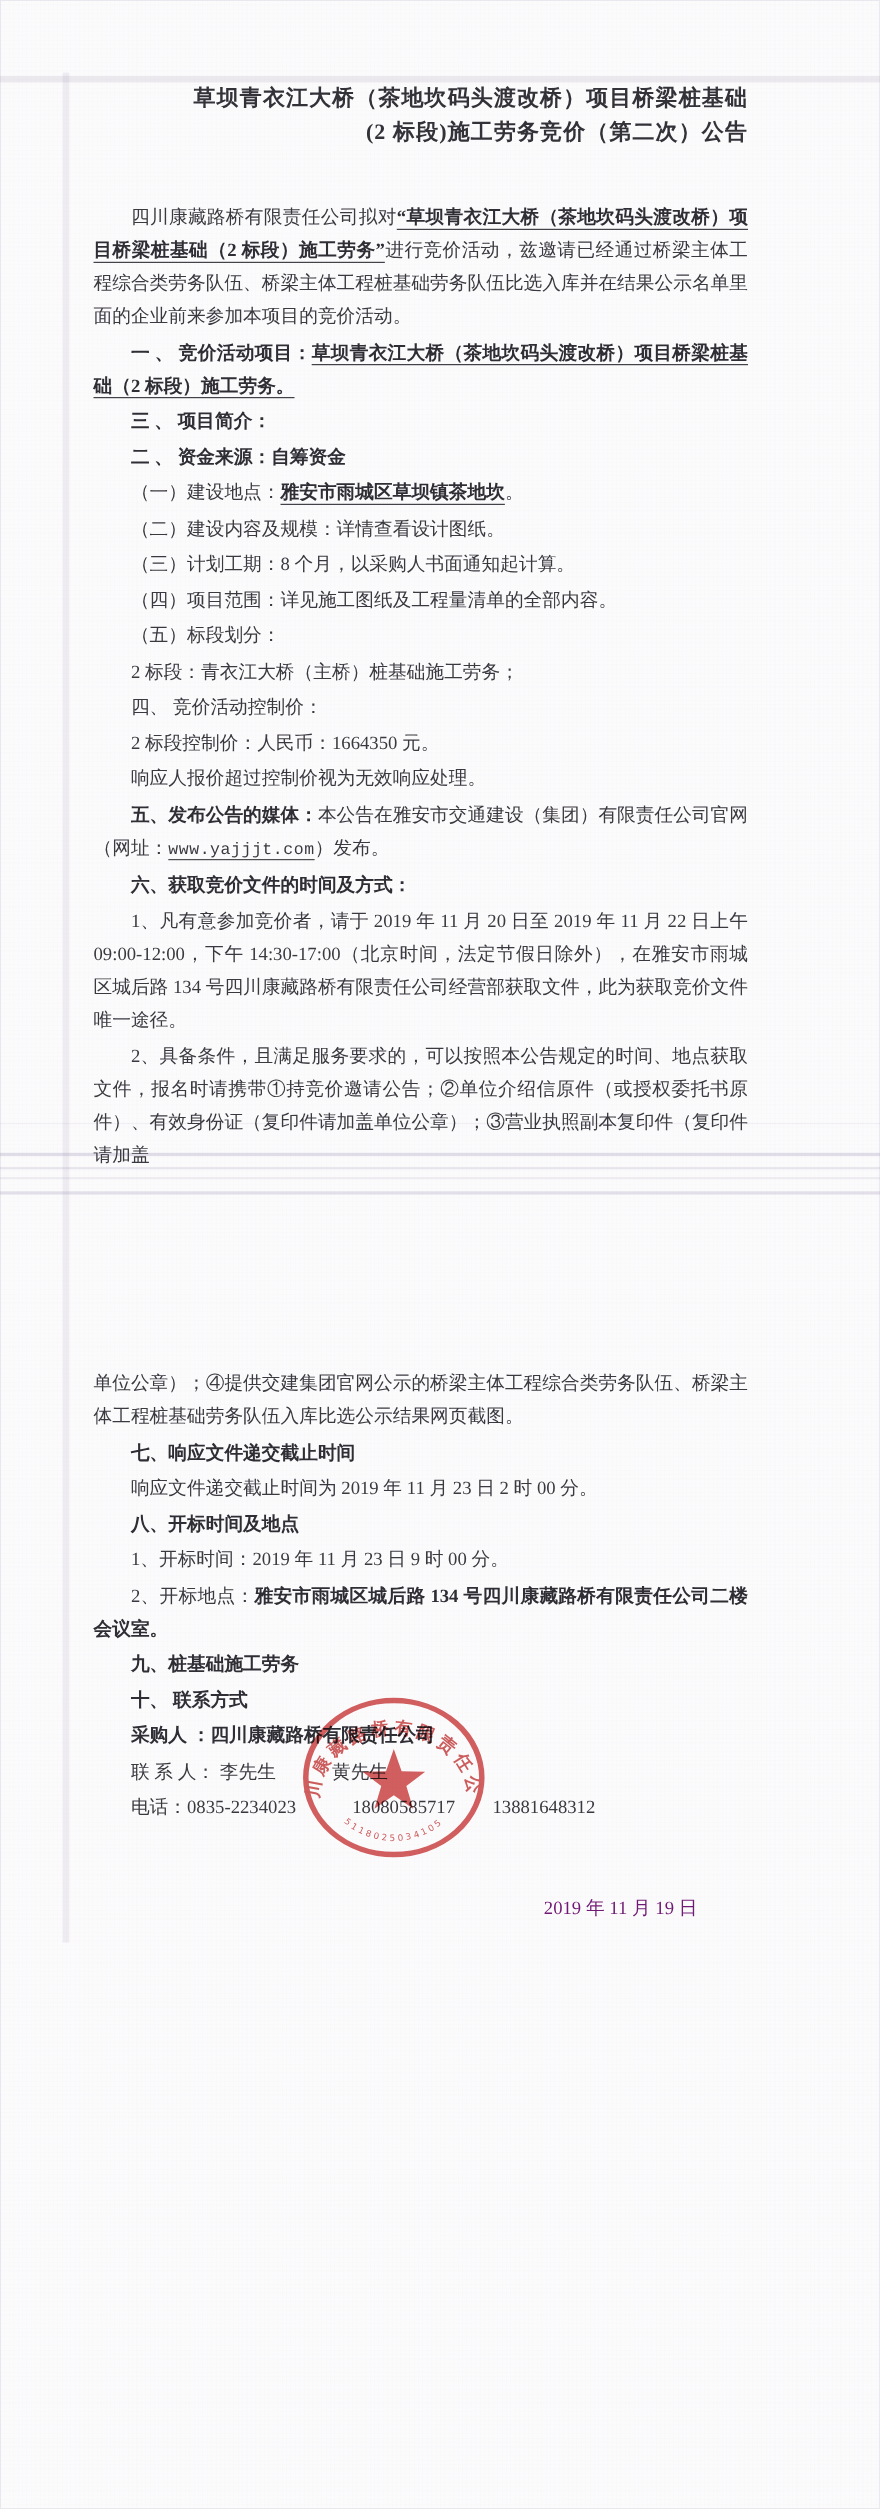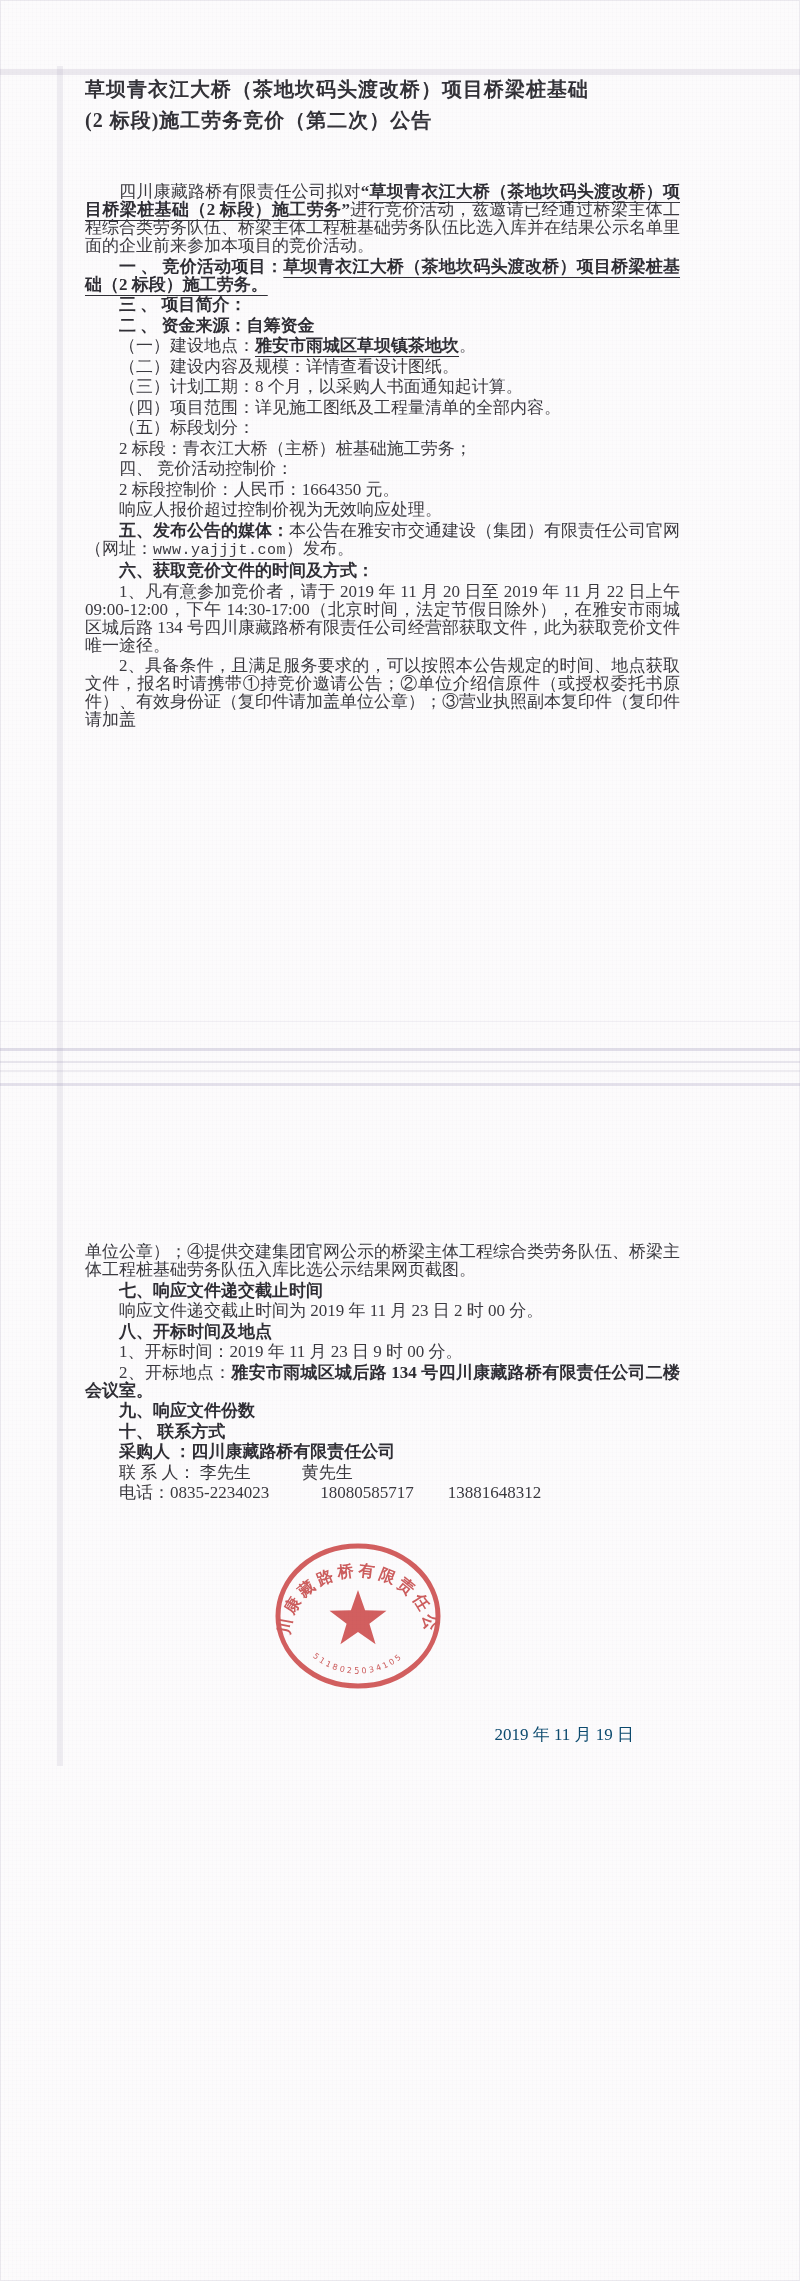--- a/index.html
+++ b/index.html
@@ -8,37 +8,37 @@
     box-shadow:inset 0 0 0 1px #eceaef;overflow:hidden;
     font-family:"Liberation Serif","DejaVu Serif",serif;color:#38373d;
   }
   #canvas::before{
     content:"";position:absolute;inset:0;pointer-events:none;
     background-image:
       repeating-linear-gradient(90deg,rgba(140,130,170,.018) 0 1px,transparent 1px 4px),
       repeating-linear-gradient(0deg,rgba(140,130,170,.014) 0 1px,transparent 1px 4px);
   }
   .title{
-    position:absolute;left:85px;top:74px;width:595px;text-align:left;
+    position:absolute;left:85px;top:74px;width:595px;text-align:right;
     font-weight:bold;font-size:20px;line-height:31px;letter-spacing:1px;color:#333238;
   }
   .body{
-    position:absolute;left:85px;width:595px;font-size:17px;line-height:18px;
+    position:absolute;left:85px;width:595px;font-size:17px;line-height:30px;
     text-align:justify;color:#3a393f;
   }
   #page1-body{top:183px;}
   #page2-body{top:1243px;}
   .para{margin:0 0 2.5px 0;text-indent:2em;}
   .para.noindent{text-indent:0;}
   .b{font-weight:bold;color:#2f2e35;}
   .u{text-decoration:underline;text-underline-offset:5px;text-decoration-thickness:1px;}
   .mono{font-family:"Liberation Mono","DejaVu Sans Mono",monospace;font-size:15px;letter-spacing:.5px;}
   .date{
     position:absolute;left:85px;top:1720px;width:595px;box-sizing:border-box;
-    padding-right:46px;text-align:right;font-size:17px;line-height:30px;color:#0c4a6e;
+    padding-right:46px;text-align:right;font-size:17px;line-height:30px;color:#701a75;
   }
   .streak{position:absolute;pointer-events:none;}
   .v-edge{left:57px;top:66px;width:6px;height:1700px;background:rgba(168,162,186,.16);}
   .h-edge{left:0;top:69px;width:800px;height:6px;background:rgba(168,162,186,.20);}
   .pb0{left:0;top:1021px;width:800px;height:1px;background:rgba(160,152,184,.12);}
   .pb1{left:0;top:1048px;width:800px;height:3px;background:rgba(160,152,184,.30);}
   .pb2{left:0;top:1061px;width:800px;height:2px;background:rgba(160,152,184,.22);}
   .pb3{left:0;top:1070px;width:800px;height:2px;background:rgba(160,152,184,.15);}
   .pb4{left:0;top:1083px;width:800px;height:3px;background:rgba(160,152,184,.26);}
   .stamp{
@@ -88,21 +88,21 @@
       <p class="para"><span>2、具备条件，且满足服务要求的，可以按照本公告规定的时间、地点获取文件，报名时请携带①持竞价邀请公告；②单位介绍信原件（或授权委托书原件）、有效身份证（复印件请加盖单位公章）；③营业执照副本复印件（复印件请加盖</span></p>
     </div>
 
   <div class="body" id="page2-body">
       <p class="para noindent"><span>单位公章）；④提供交建集团官网公示的桥梁主体工程综合类劳务队伍、桥梁主体工程桩基础劳务队伍入库比选公示结果网页截图。</span></p>
       <p class="para"><span class="b">七、响应文件递交截止时间</span></p>
       <p class="para"><span>响应文件递交截止时间为 2019 年 11 月 23 日 2 时 00 分。</span></p>
       <p class="para"><span class="b">八、开标时间及地点</span></p>
       <p class="para"><span>1、开标时间：2019 年 11 月 23 日 9 时 00 分。</span></p>
       <p class="para"><span>2、开标地点：</span><span class="b">雅安市雨城区城后路 134 号四川康藏路桥有限责任公司二楼会议室。</span></p>
-      <p class="para"><span class="b">九、响应文件份数</span></p>
+      <p class="para"><span class="b">九、桩基础施工劳务</span></p>
       <p class="para"><span class="b">十、 联系方式</span></p>
       <p class="para"><span class="b">采购人 ：</span><span class="b">四川康藏路桥有限责任公司</span></p>
       <p class="para"><span>联 系 人： 李先生　　　黄先生</span></p>
       <p class="para"><span>电话：0835-2234023　　　18080585717　　13881648312</span></p>
     </div>
 
   <div class="date">2019 年 11 月 19 日</div>
 
   <div class="stamp">
     <svg viewBox="0 0 172 152" width="174" height="152">

